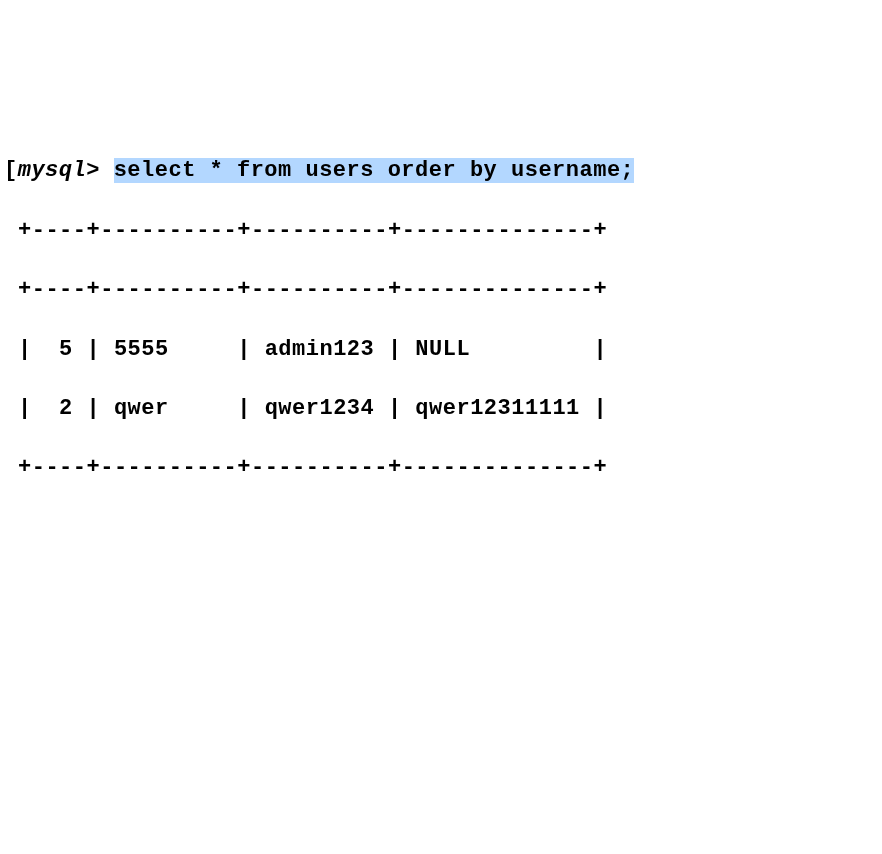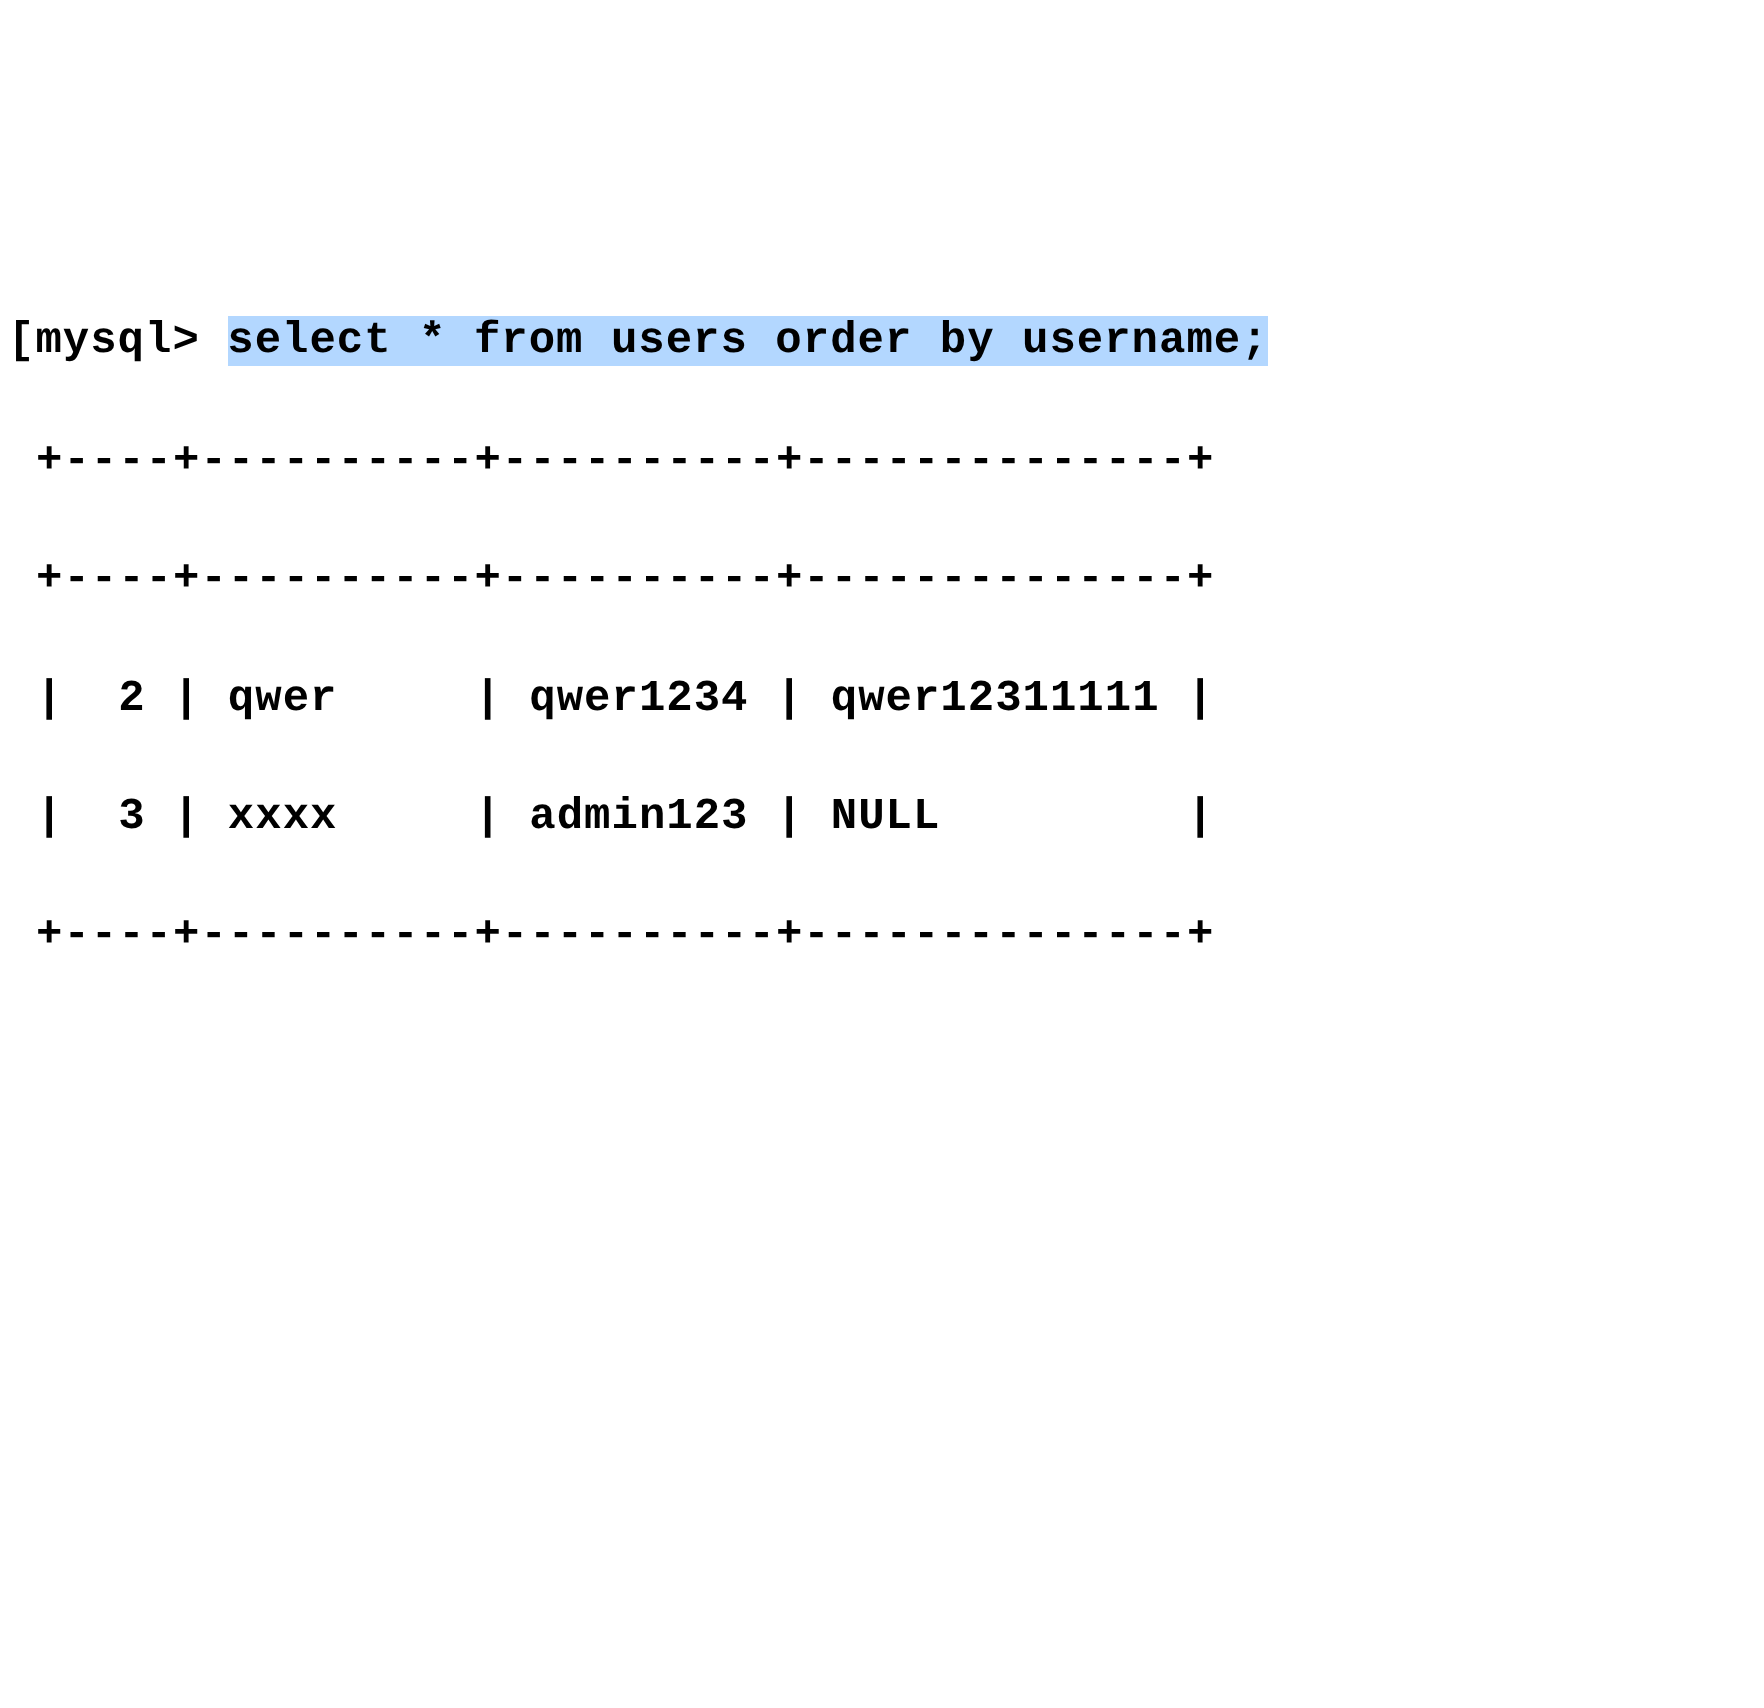--- a/index.html
+++ b/index.html
@@ -22,20 +22,21 @@
       display: block;
     }
     .prompt-line {
       display: block;
     }
     .prompt-bracket {
       display: inline;
     }
     .prompt-text {
       display: inline;
+      font-style: italic;
     }
     .highlighted {
       background-color: #b3d7ff;
       display: inline;
     }
     .output-line {
       display: block;
       padding-left: 14px;
     }
     .blank-line {
@@ -45,22 +46,22 @@
   </style>
 </head>
 <body>
 
 
 
 <div class="terminal">
 <span class="prompt-line"><span class="prompt-bracket">[</span><span class="prompt-text">mysql&gt; </span><span class="highlighted">select * from users order by username;</span></span>
 <span class="output-line">+----+----------+----------+--------------+</span>
 <span class="output-line">+----+----------+----------+--------------+</span>
+<span class="output-line">|  5 | 5555     | admin123 | NULL         |</span>
 <span class="output-line">|  2 | qwer     | qwer1234 | qwer12311111 |</span>
-<span class="output-line">|  3 | xxxx     | admin123 | NULL         |</span>
 <span class="output-line">+----+----------+----------+--------------+</span>
 <span class="blank-line"></span>
 
 
 
 
 
 
 
 

